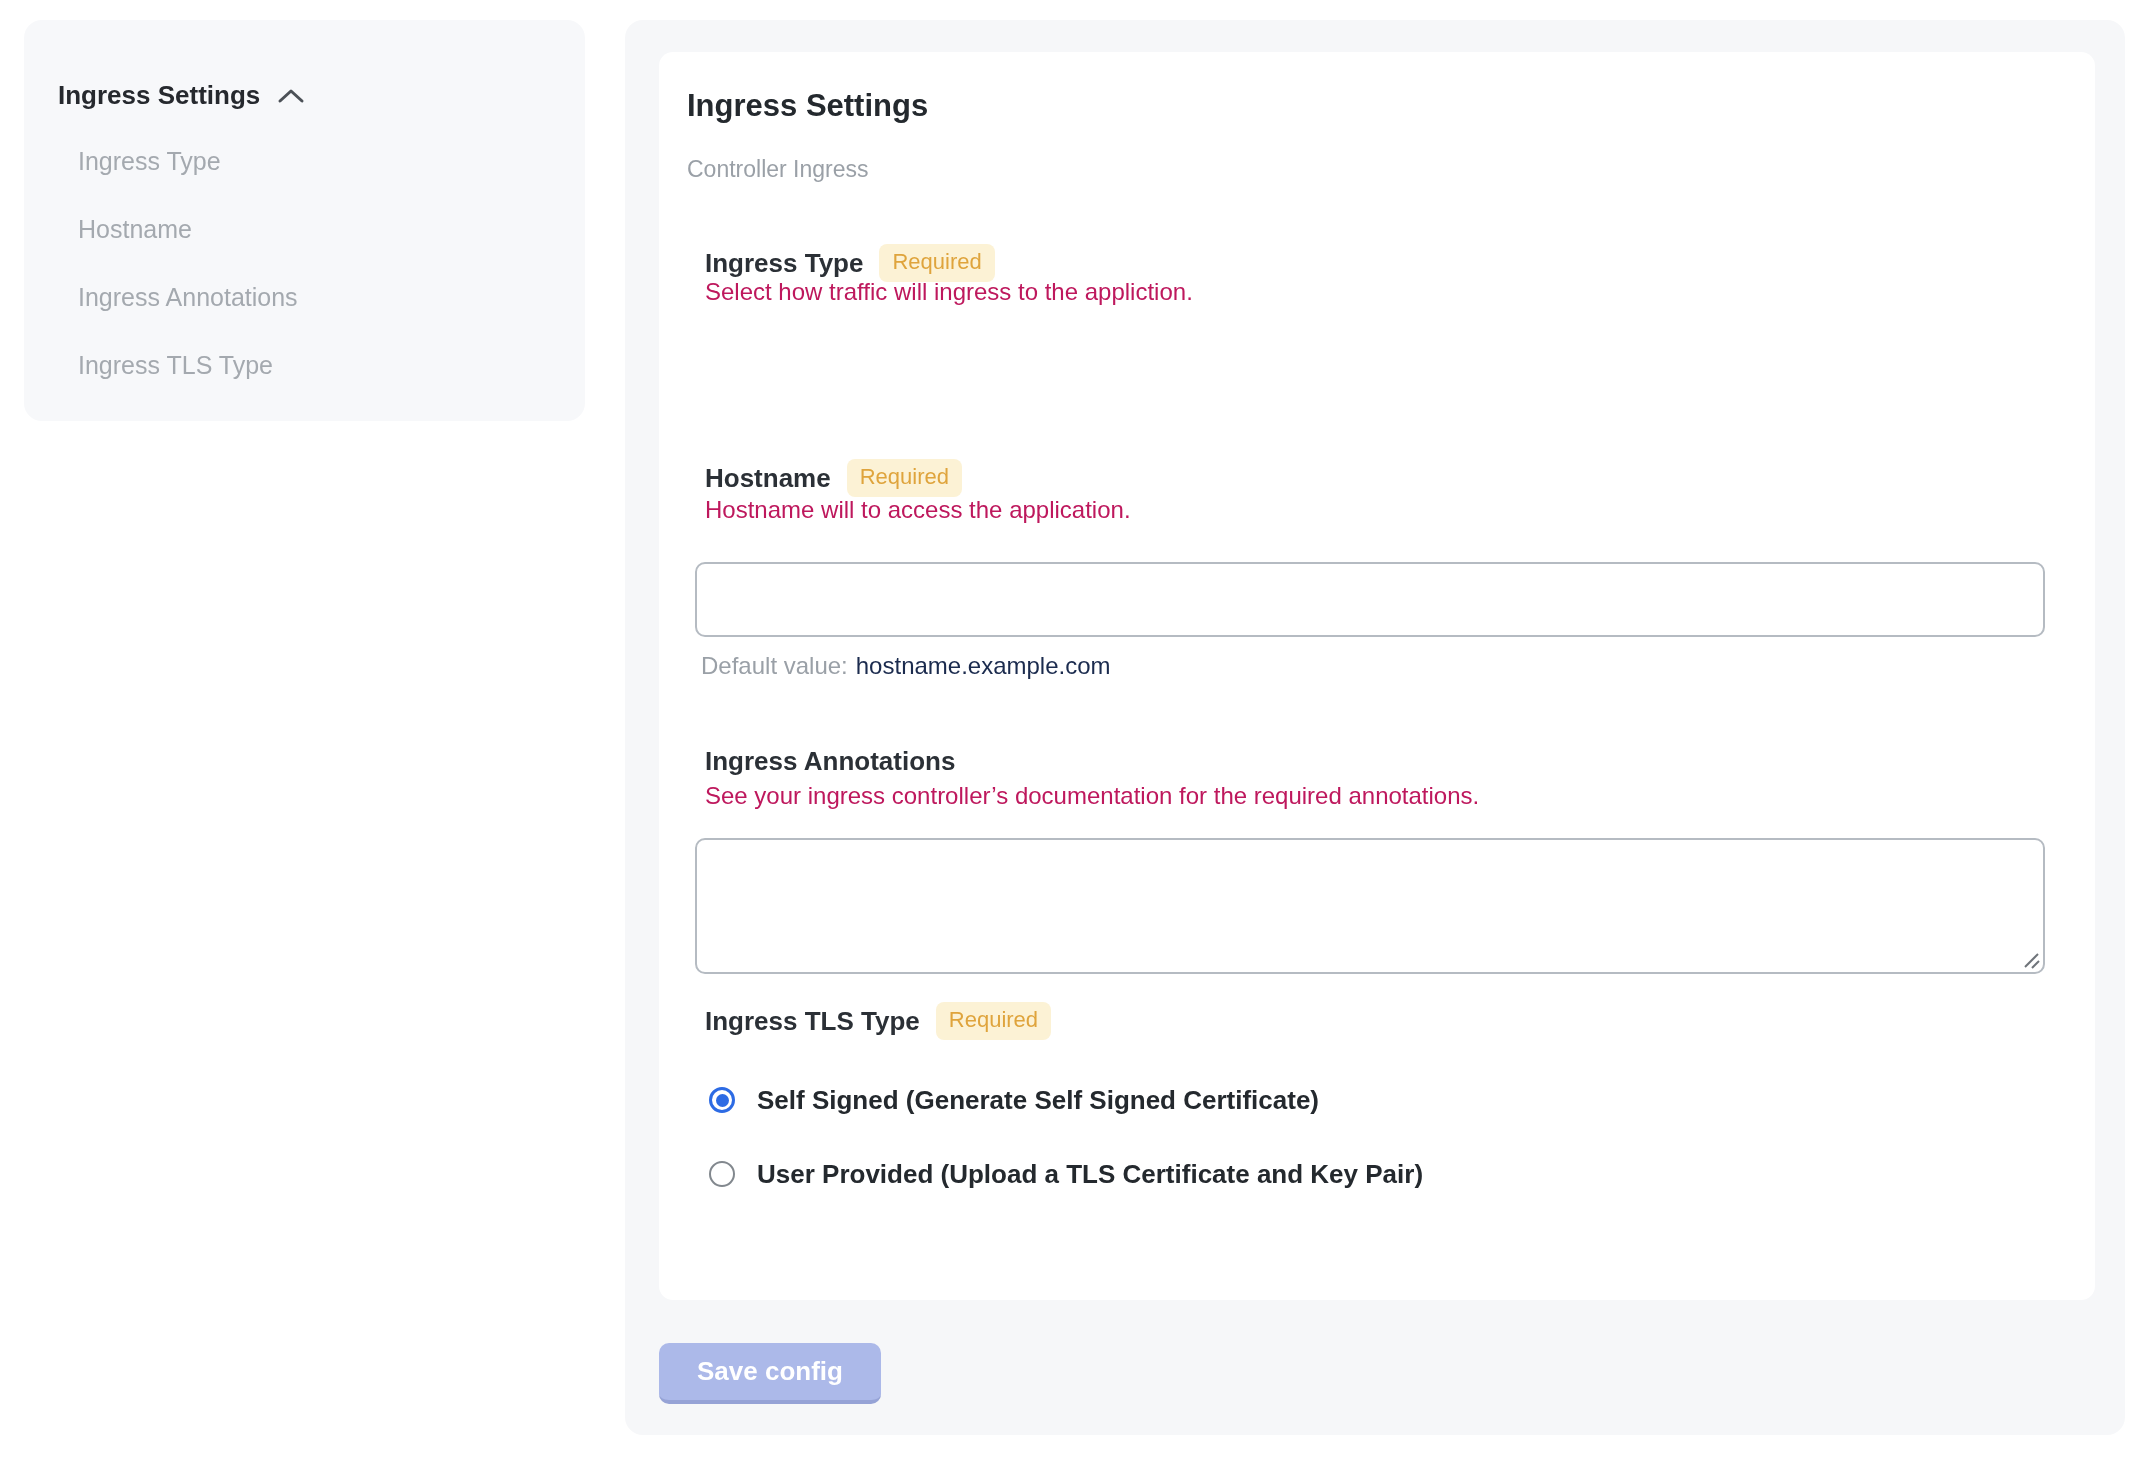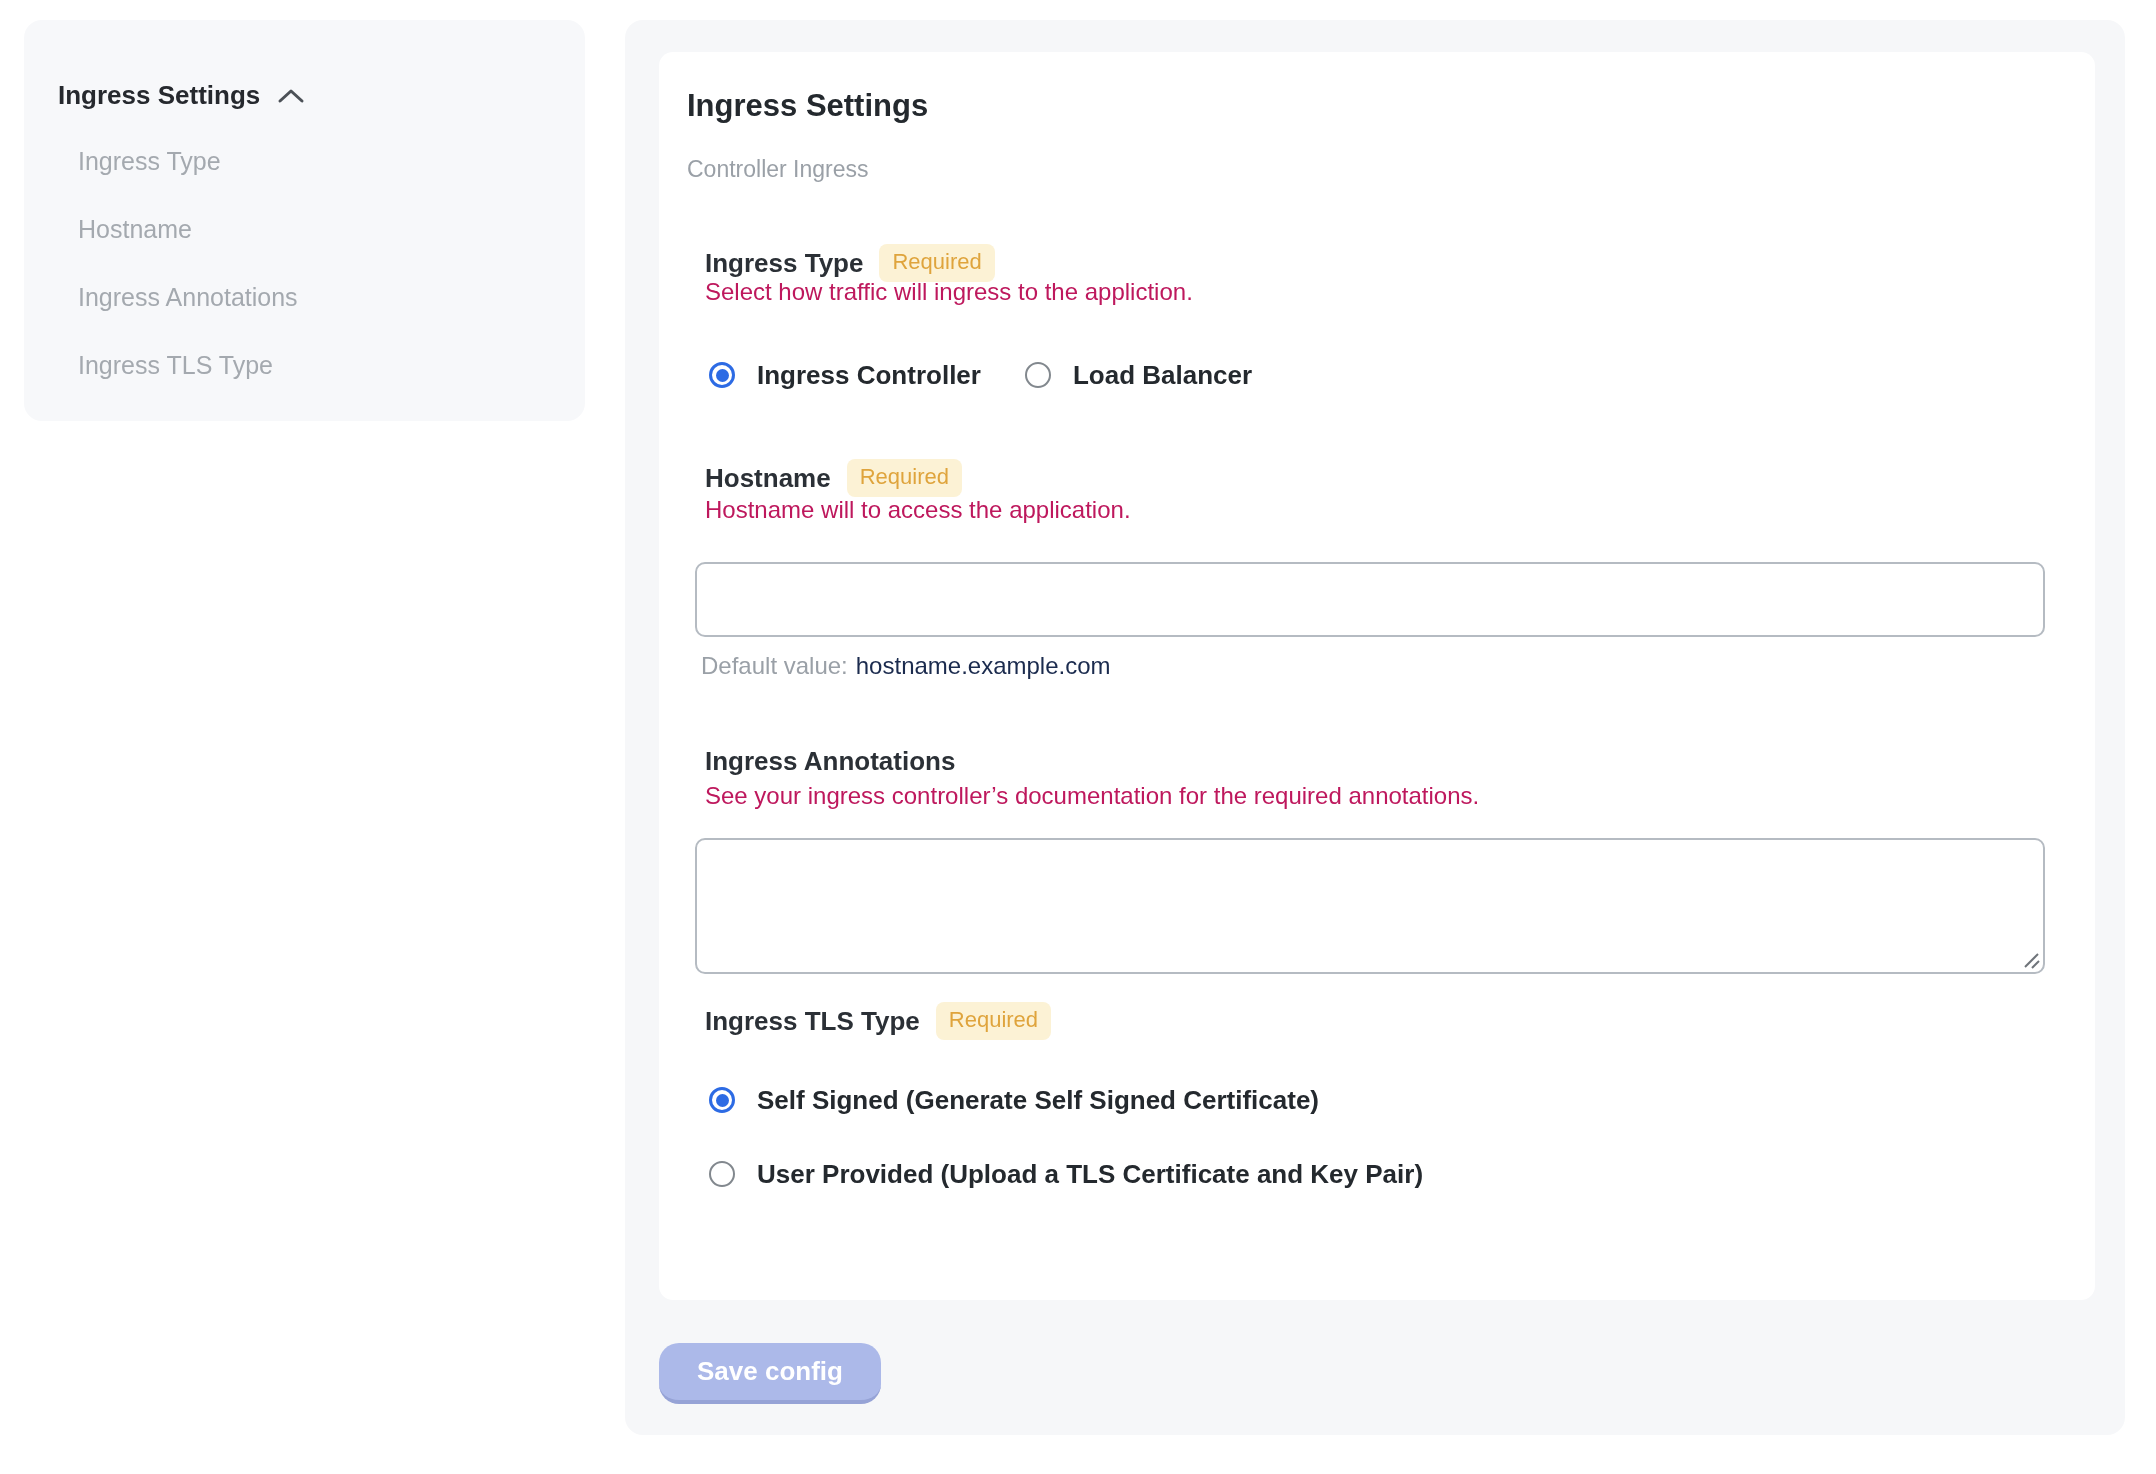--- a/index.html
+++ b/index.html
@@ -119,21 +119,21 @@
     width: 18px; height: 18px; cursor: nwse-resize;
   }
 
   .save-btn {
     position: absolute; left: 34px; top: 1323px;
     height: 61px; padding: 0 38px;
     background: #acb9e9; color: #ffffff;
     font-size: 26px; font-weight: 700;
     font-family: "Liberation Sans", sans-serif;
     border: none; border-bottom: 4px solid #96a3d6;
-    border-radius: 20px; cursor: pointer;
+    border-radius: 10px; cursor: pointer;
   }
 </style>
 </head>
 <body>
 
 <div class="page">
 
   <aside class="sidebar">
     <div class="side-header">
       <span>Ingress Settings</span>
@@ -154,30 +154,20 @@
 
       <h1 class="card-title">Ingress Settings</h1>
       <p class="card-subtitle">Controller Ingress</p>
 
       <div class="label-row" style="top:192px;">
         <span>Ingress Type</span>
         <span class="badge">Required</span>
       </div>
       <p class="help" style="top:226px;">Select how traffic will ingress to the appliction.</p>
 
-      <div class="options-row" style="top:306px;">
-        <div class="option">
-          <span class="radio sel"></span>
-          <span class="option-label">Ingress Controller</span>
-        </div>
-        <div class="option">
-          <span class="radio unsel"></span>
-          <span class="option-label">Load Balancer</span>
-        </div>
-      </div>
 
       <div class="label-row" style="top:407px;">
         <span>Hostname</span>
         <span class="badge">Required</span>
       </div>
       <p class="help" style="top:444px;">Hostname will to access the application.</p>
 
       <input class="text-input" style="top: 510px;" type="text" value="">
 
       <p class="default-line" style="top:600px;">

